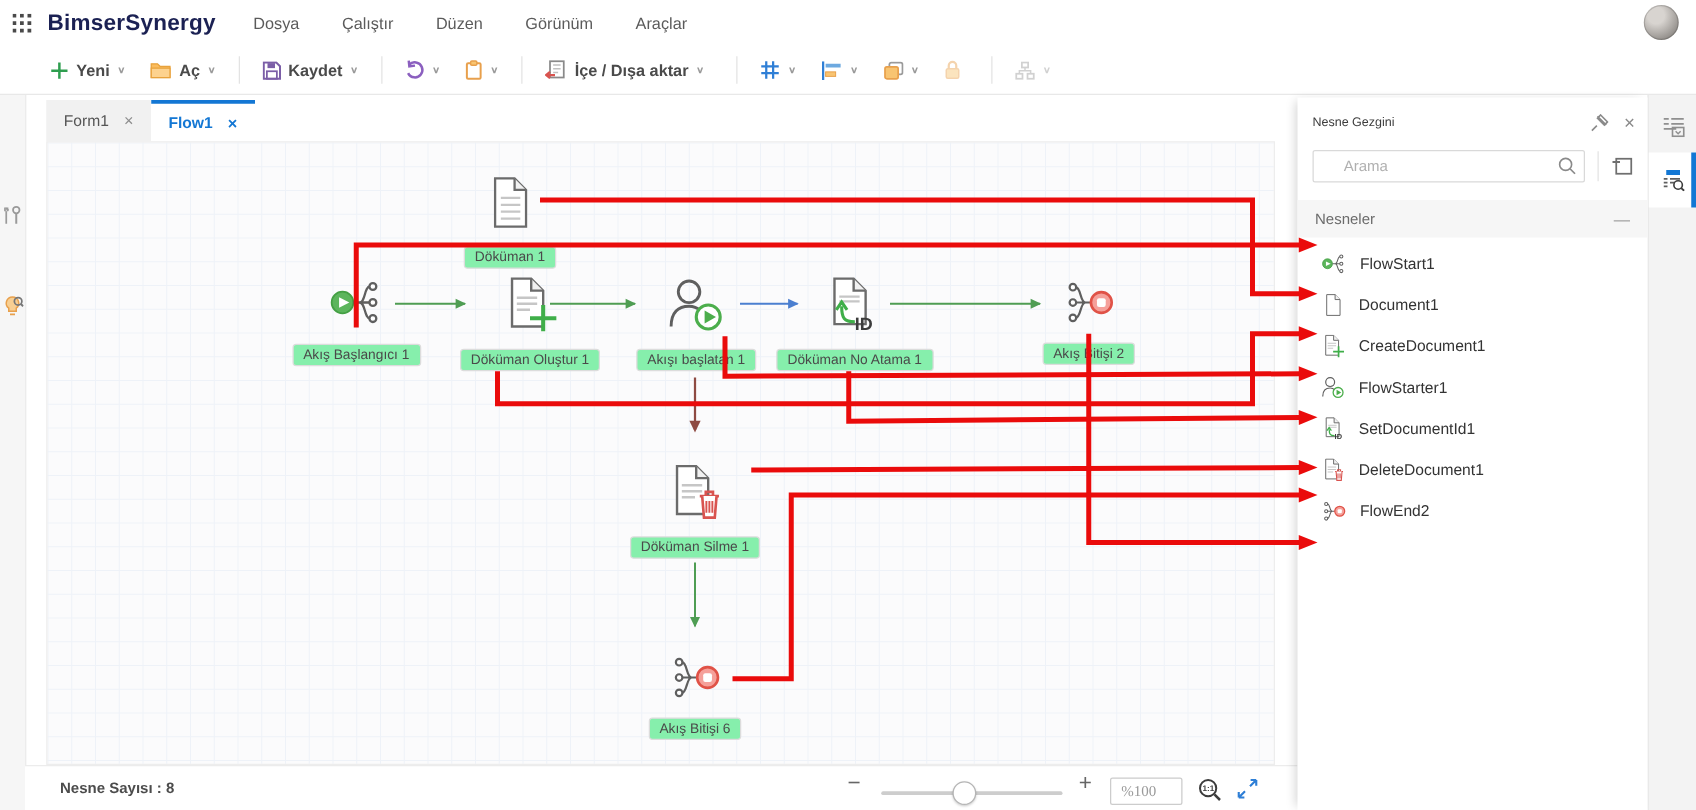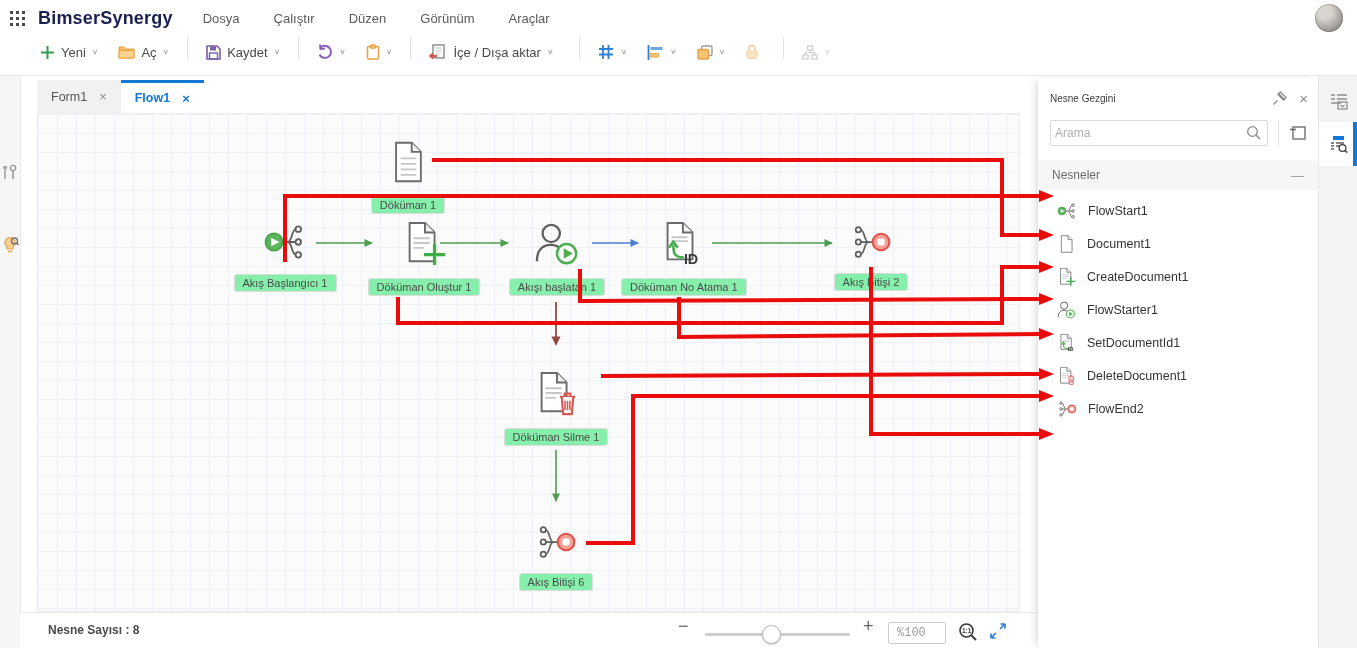--- a/index.html
+++ b/index.html
@@ -12,21 +12,21 @@
   .topbar{position:absolute;left:0;top:0;width:1357px;height:37px;background:#fff;display:flex;align-items:center;}
   .waffle{margin-left:8px;width:20px;height:20px;display:flex;align-items:center;justify-content:center;cursor:pointer;}
   .brand{margin-left:10px;font-size:18px;font-weight:bold;color:#1b2153;letter-spacing:.2px;}
   .menus{margin-left:30px;display:flex;gap:34px;}
   .menu-item{font-size:13px;color:#5b5b5b;cursor:pointer;}
   .avatar{position:absolute;right:14px;top:4px;width:28px;height:28px;border-radius:50%;
     background:radial-gradient(circle at 35% 30%,#d8d4d0 0 25%,#a8a4a0 60%,#6f6b67 100%);
     box-shadow:inset 0 0 0 1px rgba(0,0,0,.15);cursor:pointer;}
   
   .toolbar{position:absolute;left:0;top:37px;width:1357px;height:39px;background:#fff;border-bottom:1px solid #e8e8e8;
-    display:flex;align-items:flex-start;padding-left:30px;box-sizing:border-box;}
+    display:flex;align-items:center;padding-left:30px;box-sizing:border-box;font-weight:bold;}
   .tbtn{display:flex;align-items:center;gap:6px;padding:0 10px;height:30px;font-size:13px;color:#4a4a4a;cursor:pointer;border-radius:2px;}
   .tbtn svg{flex:0 0 auto;}
   .chev{font-size:9px;color:#9a9a9a;transform:scaleY(.8);}
   .tsep{width:1px;height:22px;background:#e3e3e3;margin:0 8px;}
   .disabled{opacity:.45;}
   
   .leftrail{position:absolute;left:0;top:76px;width:20px;height:572px;background:#f6f6f6;border-right:1px solid #ececec;}
   .leftrail .ric{position:absolute;left:2px;cursor:pointer;}
   
   .tabs{position:absolute;left:37px;top:80px;height:33px;display:flex;}
@@ -45,32 +45,32 @@
   .nlabel{display:inline-block;margin-top:6px;background:#86efac;border:1px solid #dcdcdc;border-radius:3px;
     padding:2px 8px;font-size:11px;color:#4a4a4a;white-space:nowrap;}
   
   .footer{position:absolute;left:20px;top:612px;width:1018px;height:36px;background:#fff;border-top:1px solid #ececec;}
   .obj-count{position:absolute;left:28px;top:10px;font-size:12px;color:#4c4c4c;font-weight:bold;}
   .zoom-minus,.zoom-plus{position:absolute;top:3px;font-size:18px;color:#666;cursor:pointer;}
   .slider-track{position:absolute;left:685px;top:20px;width:145px;height:3px;background:#cdcdcd;border-radius:2px;cursor:pointer;}
   .slider-thumb{position:absolute;left:742px;top:12px;width:17px;height:17px;border-radius:50%;background:#fff;
     border:1px solid #b5b5b5;box-shadow:0 1px 2px rgba(0,0,0,.2);cursor:grab;}
   .zoom-box{position:absolute;left:868px;top:9px;width:58px;height:22px;border:1px solid #ccc;border-radius:2px;
-    font-size:12px;color:#9a9a9a;padding:0 8px;box-sizing:border-box;font-family:Liberation Mono, monospace;}
+    font-size:12px;color:#9a9a9a;padding:0 8px;box-sizing:border-box;font-family:Liberation Serif, serif;}
   .footer .fic{position:absolute;top:9px;cursor:pointer;}
   
   .panel{position:absolute;left:1038px;top:78px;width:280px;height:570px;background:#fff;z-index:6;
     box-shadow:-4px 0 8px -3px rgba(0,0,0,.18);}
   .panel-head{display:flex;align-items:center;height:32px;padding:4px 10px 0 12px;}
   .panel-title{font-size:10px;color:#3c3c3c;flex:1;}
   .phicon{margin-left:12px;cursor:pointer;display:flex;align-items:center;}
   .search-row{display:flex;align-items:center;padding:6px 10px 6px 12px;}
   .search-wrap{position:relative;width:218px;}
   .search-wrap input{width:100%;height:26px;border:1px solid #d9d9d9;border-radius:2px;box-sizing:border-box;
-    font-size:12px;padding:0 26px 0 4px;color:#444;font-family:"Liberation Sans",sans-serif;outline:none;}
+    font-size:12px;padding:0 26px 0 24px;color:#444;font-family:"Liberation Sans",sans-serif;outline:none;}
   .search-wrap input::placeholder{color:#b0b0b0;}
   .search-mag{position:absolute;right:7px;top:5px;}
   .srch-sep{width:1px;height:24px;background:#e3e3e3;margin:0 10px;}
   .section-bar{display:flex;align-items:center;height:30px;background:#f6f6f6;padding:0 14px;margin-top:8px;}
   .section-title{font-size:12px;color:#6b6b6b;flex:1;}
   .section-collapse{color:#9a9a9a;font-size:13px;cursor:pointer;}
   .plist{padding-top:4px;}
   .pitem{display:flex;align-items:center;height:33px;padding-left:19px;gap:11px;cursor:pointer;}
   .pitem .plabel{font-size:12.5px;color:#333;}
   

